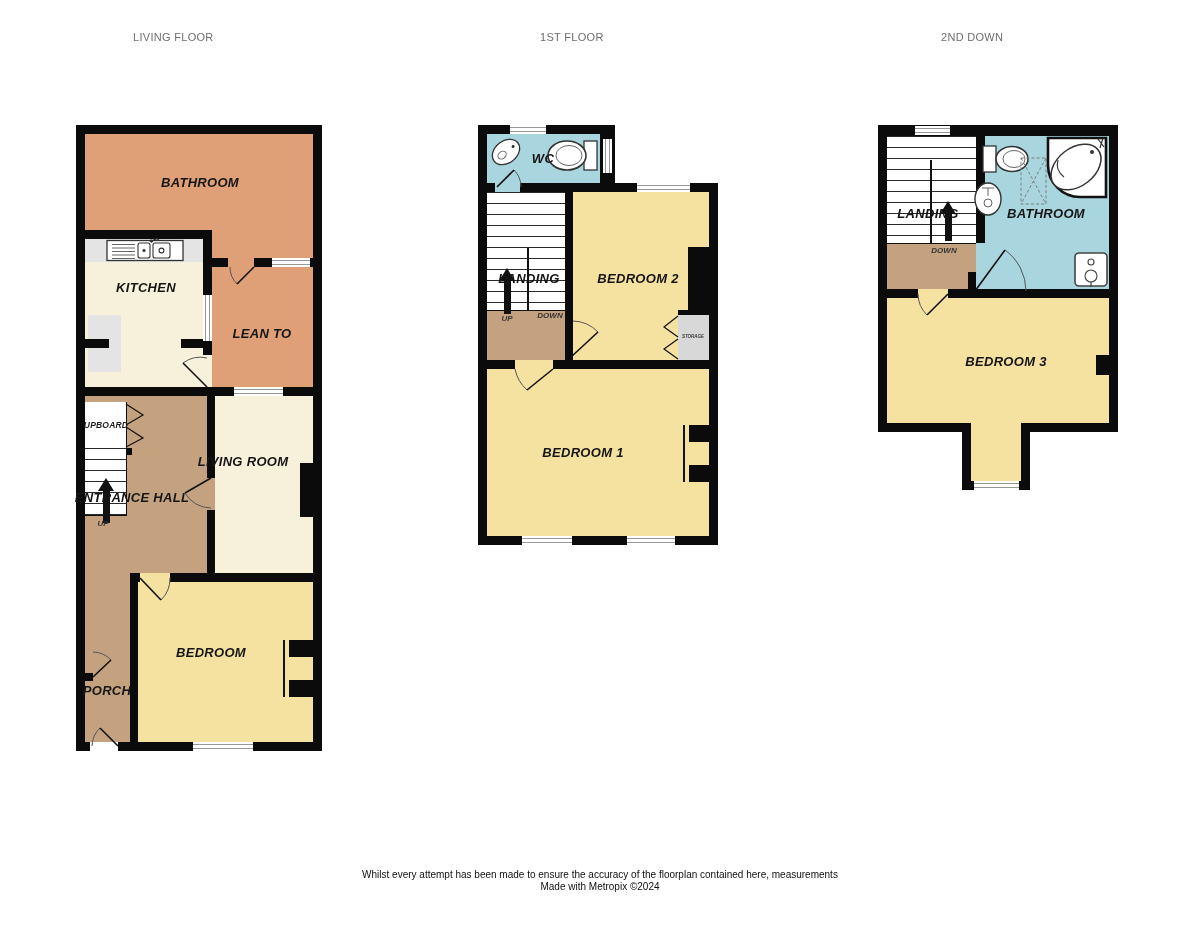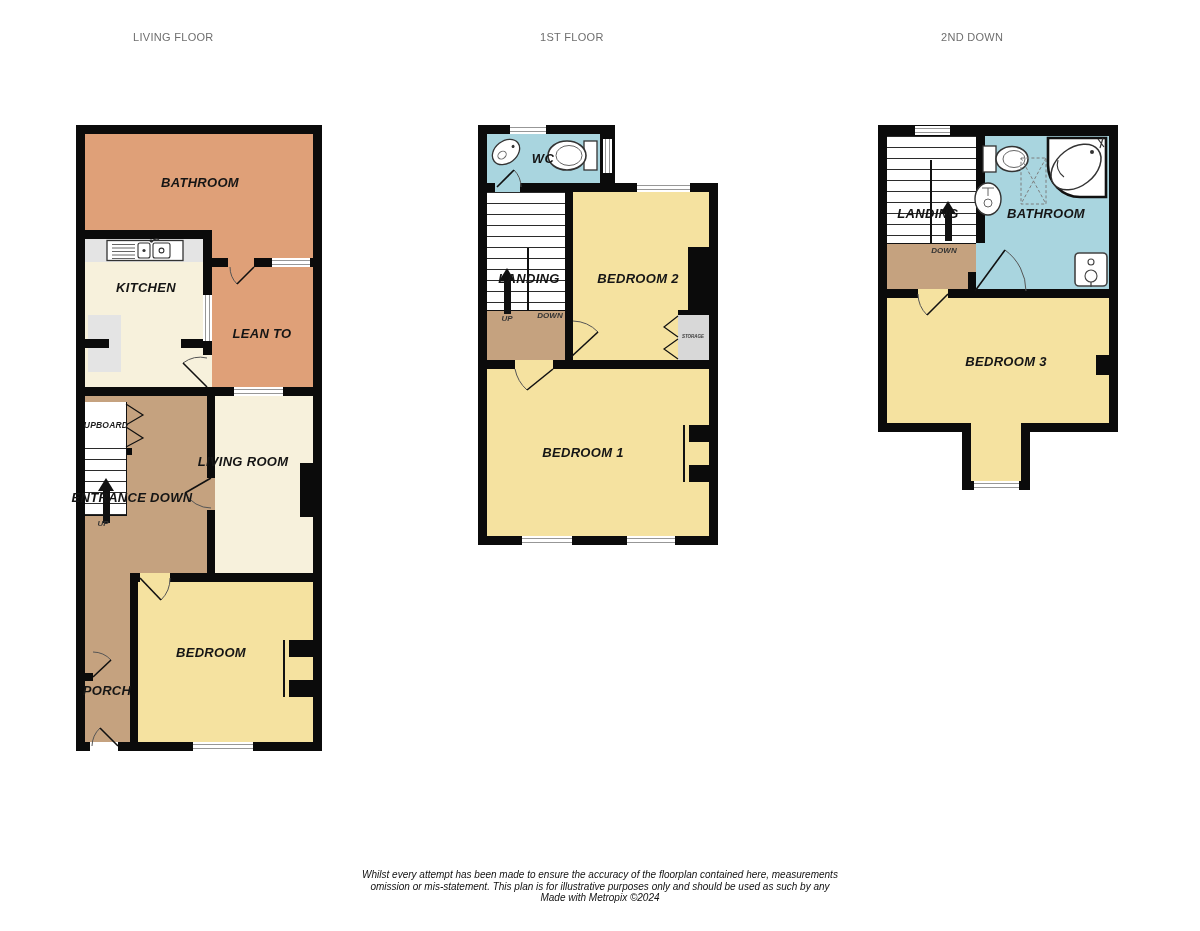--- a/index.html
+++ b/index.html
@@ -30,21 +30,21 @@
     font-weight:700;font-size:4.5px;line-height:1;color:#3a3a3a;}
   .tlabel{position:absolute;white-space:nowrap;font-size:11px;line-height:1;
     color:#6e6e6e;letter-spacing:.3px;}
   .ahead{position:absolute;width:0;height:0;border-left:8px solid transparent;
     border-right:8px solid transparent;border-bottom:13px solid #111;}
   .ashaft{position:absolute;width:7px;background:#111;}
   .divider{position:absolute;width:1.5px;background:#111;}
   .overlay{position:absolute;left:0;top:0;pointer-events:none;}
   .disclaimer{position:absolute;left:600px;top:869px;transform:translateX(-50%);
     text-align:center;font-size:10px;line-height:11.5px;color:#101010;}
-  .disclaimer div{white-space:nowrap;font-style:italic;}
+  .disclaimer div{white-space:nowrap;}
 </style>
 </head>
 <body>
 
 <div class="page">
 
   <div class="tlabel" style="left:133px;top:32px">LIVING FLOOR</div>
   <div class="tlabel" style="left:540px;top:32px">1ST FLOOR</div>
   <div class="tlabel" style="left:941px;top:32px">2ND DOWN</div>
 
@@ -132,21 +132,21 @@
         <path d="M75.5,117.5 q3,-5 7.5,-3" stroke="#333" stroke-width="1.2" fill="none"></path>
         <circle cx="75" cy="116" r="1.4" fill="#333"></circle>
       </g>
     </svg>
 
     <span class="rlabel" style="left:124px;top:57px">BATHROOM</span>
     <span class="rlabel" style="left:70px;top:162px">KITCHEN</span>
     <span class="rlabel" style="left:186px;top:208px">LEAN TO</span>
     <span class="mlabel" style="left:30px;top:300px">UPBOARD</span>
     <span class="rlabel" style="left:167px;top:336px">LIVING ROOM</span>
-    <span class="rlabel" style="left:56px;top:372px">ENTRANCE DOWN</span>
+    <span class="rlabel" style="left:56px;top:372px">ENTRANCE HALL</span>
     <span class="slabel" style="left:27px;top:399px">UP</span>
     <span class="rlabel" style="left:135px;top:527px">BEDROOM</span>
     <span class="rlabel" style="left:31px;top:565px">PORCH</span>
   </div>
 
   <div class="plan" style="left:478px;top:125px;width:240px;height:420px">
     <div class="abs black" style="left:0;top:0;width:137px;height:67px"></div>
     <div class="abs black" style="left:0;top:58px;width:240px;height:362px"></div>
 
     <div class="abs c-blue" style="left:9px;top:9px;width:113px;height:49px"></div>
@@ -280,17 +280,16 @@
     </svg>
 
     <span class="rlabel" style="left:50px;top:88px">LANDING</span>
     <span class="slabel" style="left:66px;top:126px">DOWN</span>
     <span class="rlabel" style="left:168px;top:88px">BATHROOM</span>
     <span class="rlabel" style="left:128px;top:236px">BEDROOM 3</span>
   </div>
 
   <div class="disclaimer">
     <div>Whilst every attempt has been made to ensure the accuracy of the floorplan contained here, measurements</div>
-    <div>omission or mis-statement. This plan is for illustrative purposes only and should be used as such by any</div>
     <div>Made with Metropix ©2024</div>
   </div>
 
 </div>
 
 </body></html>

